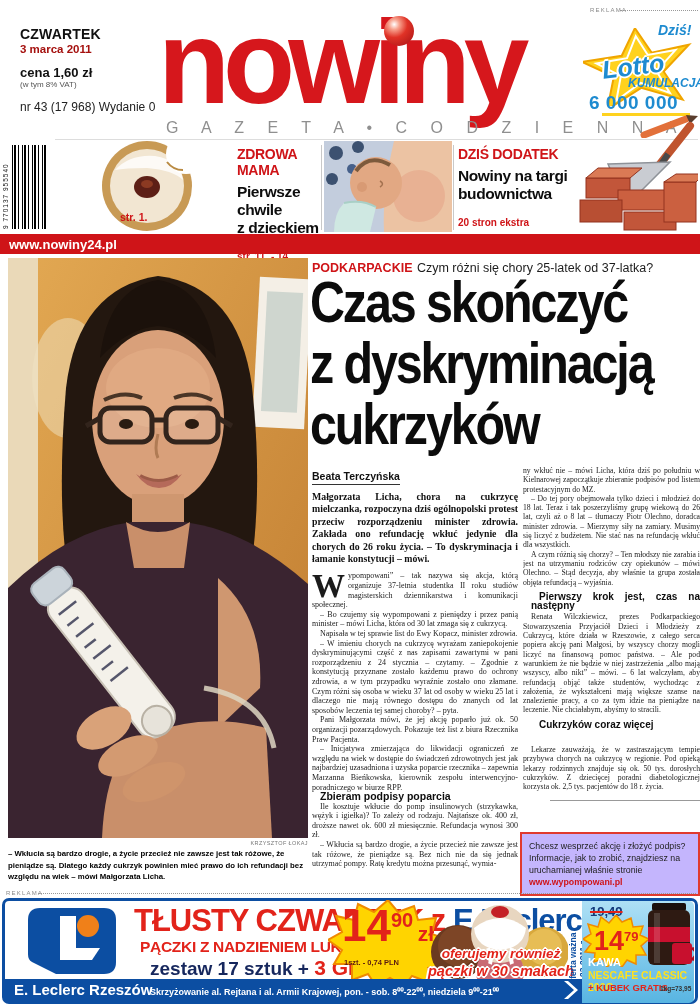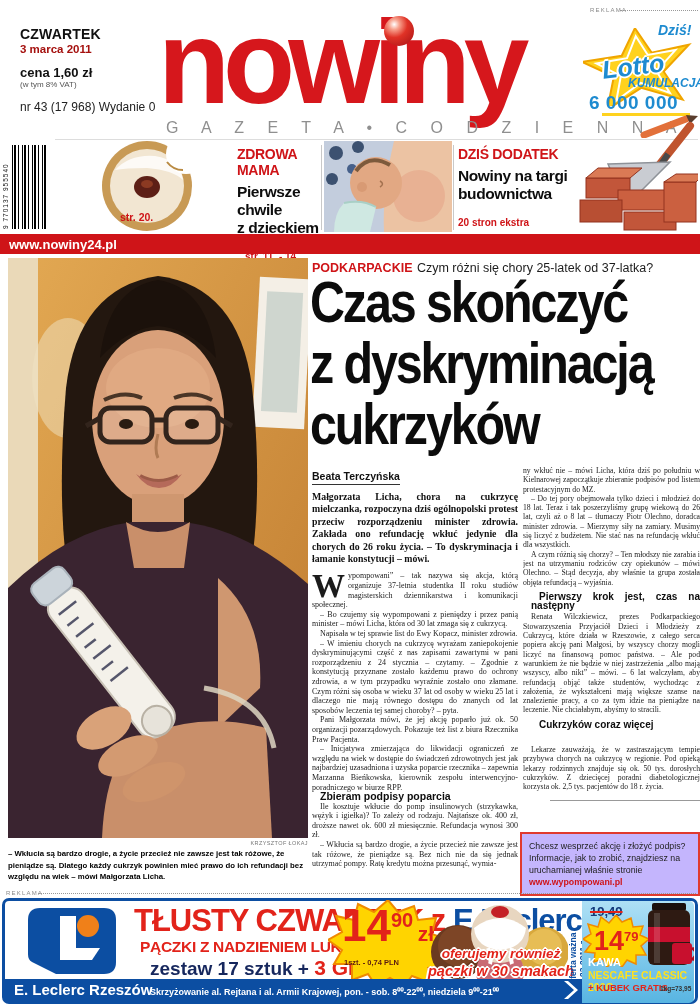--- a/index.html
+++ b/index.html
@@ -121,27 +121,27 @@
 
   <svg class="abs" style="left:55px;top:140px;" width="178" height="92" viewBox="0 0 178 92">
     <circle cx="92" cy="46" r="45" fill="#c89a55"></circle>
     <circle cx="92" cy="46" r="37" fill="#f2e6d2"></circle>
     <path d="M60,30 Q75,14 100,16 Q125,20 128,40 Q118,30 92,28 Q70,28 60,30" fill="#fff" opacity=".8"></path>
     <ellipse cx="92" cy="47" rx="13" ry="11" fill="#5d1f16"></ellipse>
     <ellipse cx="92" cy="44" rx="6" ry="4" fill="#8c3a22"></ellipse>
     <circle cx="131" cy="14" r="20" fill="#ffffff"></circle>
     <path d="M112,22 q6,8 16,8" stroke="#b98a42" stroke-width="2" fill="none"></path>
   </svg>
-  <div class="abs strtop" style="left:120px;top:211px;">str. 20.</div>
+  <div class="abs strtop" style="left:120px;top:211px;">str. 1.</div>
 
   <div class="abs" style="left:237px;top:146px;width:84px;">
     <div class="t-kicker">ZDROWA MAMA</div>
     <div class="t-title" style="margin-top:5px;">Pierwsze chwile</div>
     <div class="t-title">z dzieckiem</div>
-    <div class="t-pages" style="margin-top:14px;margin-left:8px;">str. 11. - 14.</div>
+    <div class="t-pages" style="margin-top:14px;">str. 11. - 14.</div>
   </div>
   <div class="abs vsep" style="left:321px;top:145px;height:85px;"></div>
 
   <svg class="abs" style="left:324px;top:141px;" width="128" height="91" viewBox="0 0 128 91">
     <rect width="128" height="91" fill="#c3cddd"></rect>
     <circle cx="12" cy="12" r="7" fill="#3c5170"></circle>
       <circle cx="34" cy="6" r="6" fill="#3c5170"></circle>
     <circle cx="8" cy="38" r="6" fill="#3c5170"></circle>
       <circle cx="28" cy="28" r="5" fill="#46608a"></circle>
     <path d="M70,0 L128,0 L128,91 L60,91 Q58,50 70,0" fill="#ecc3a3"></path>

